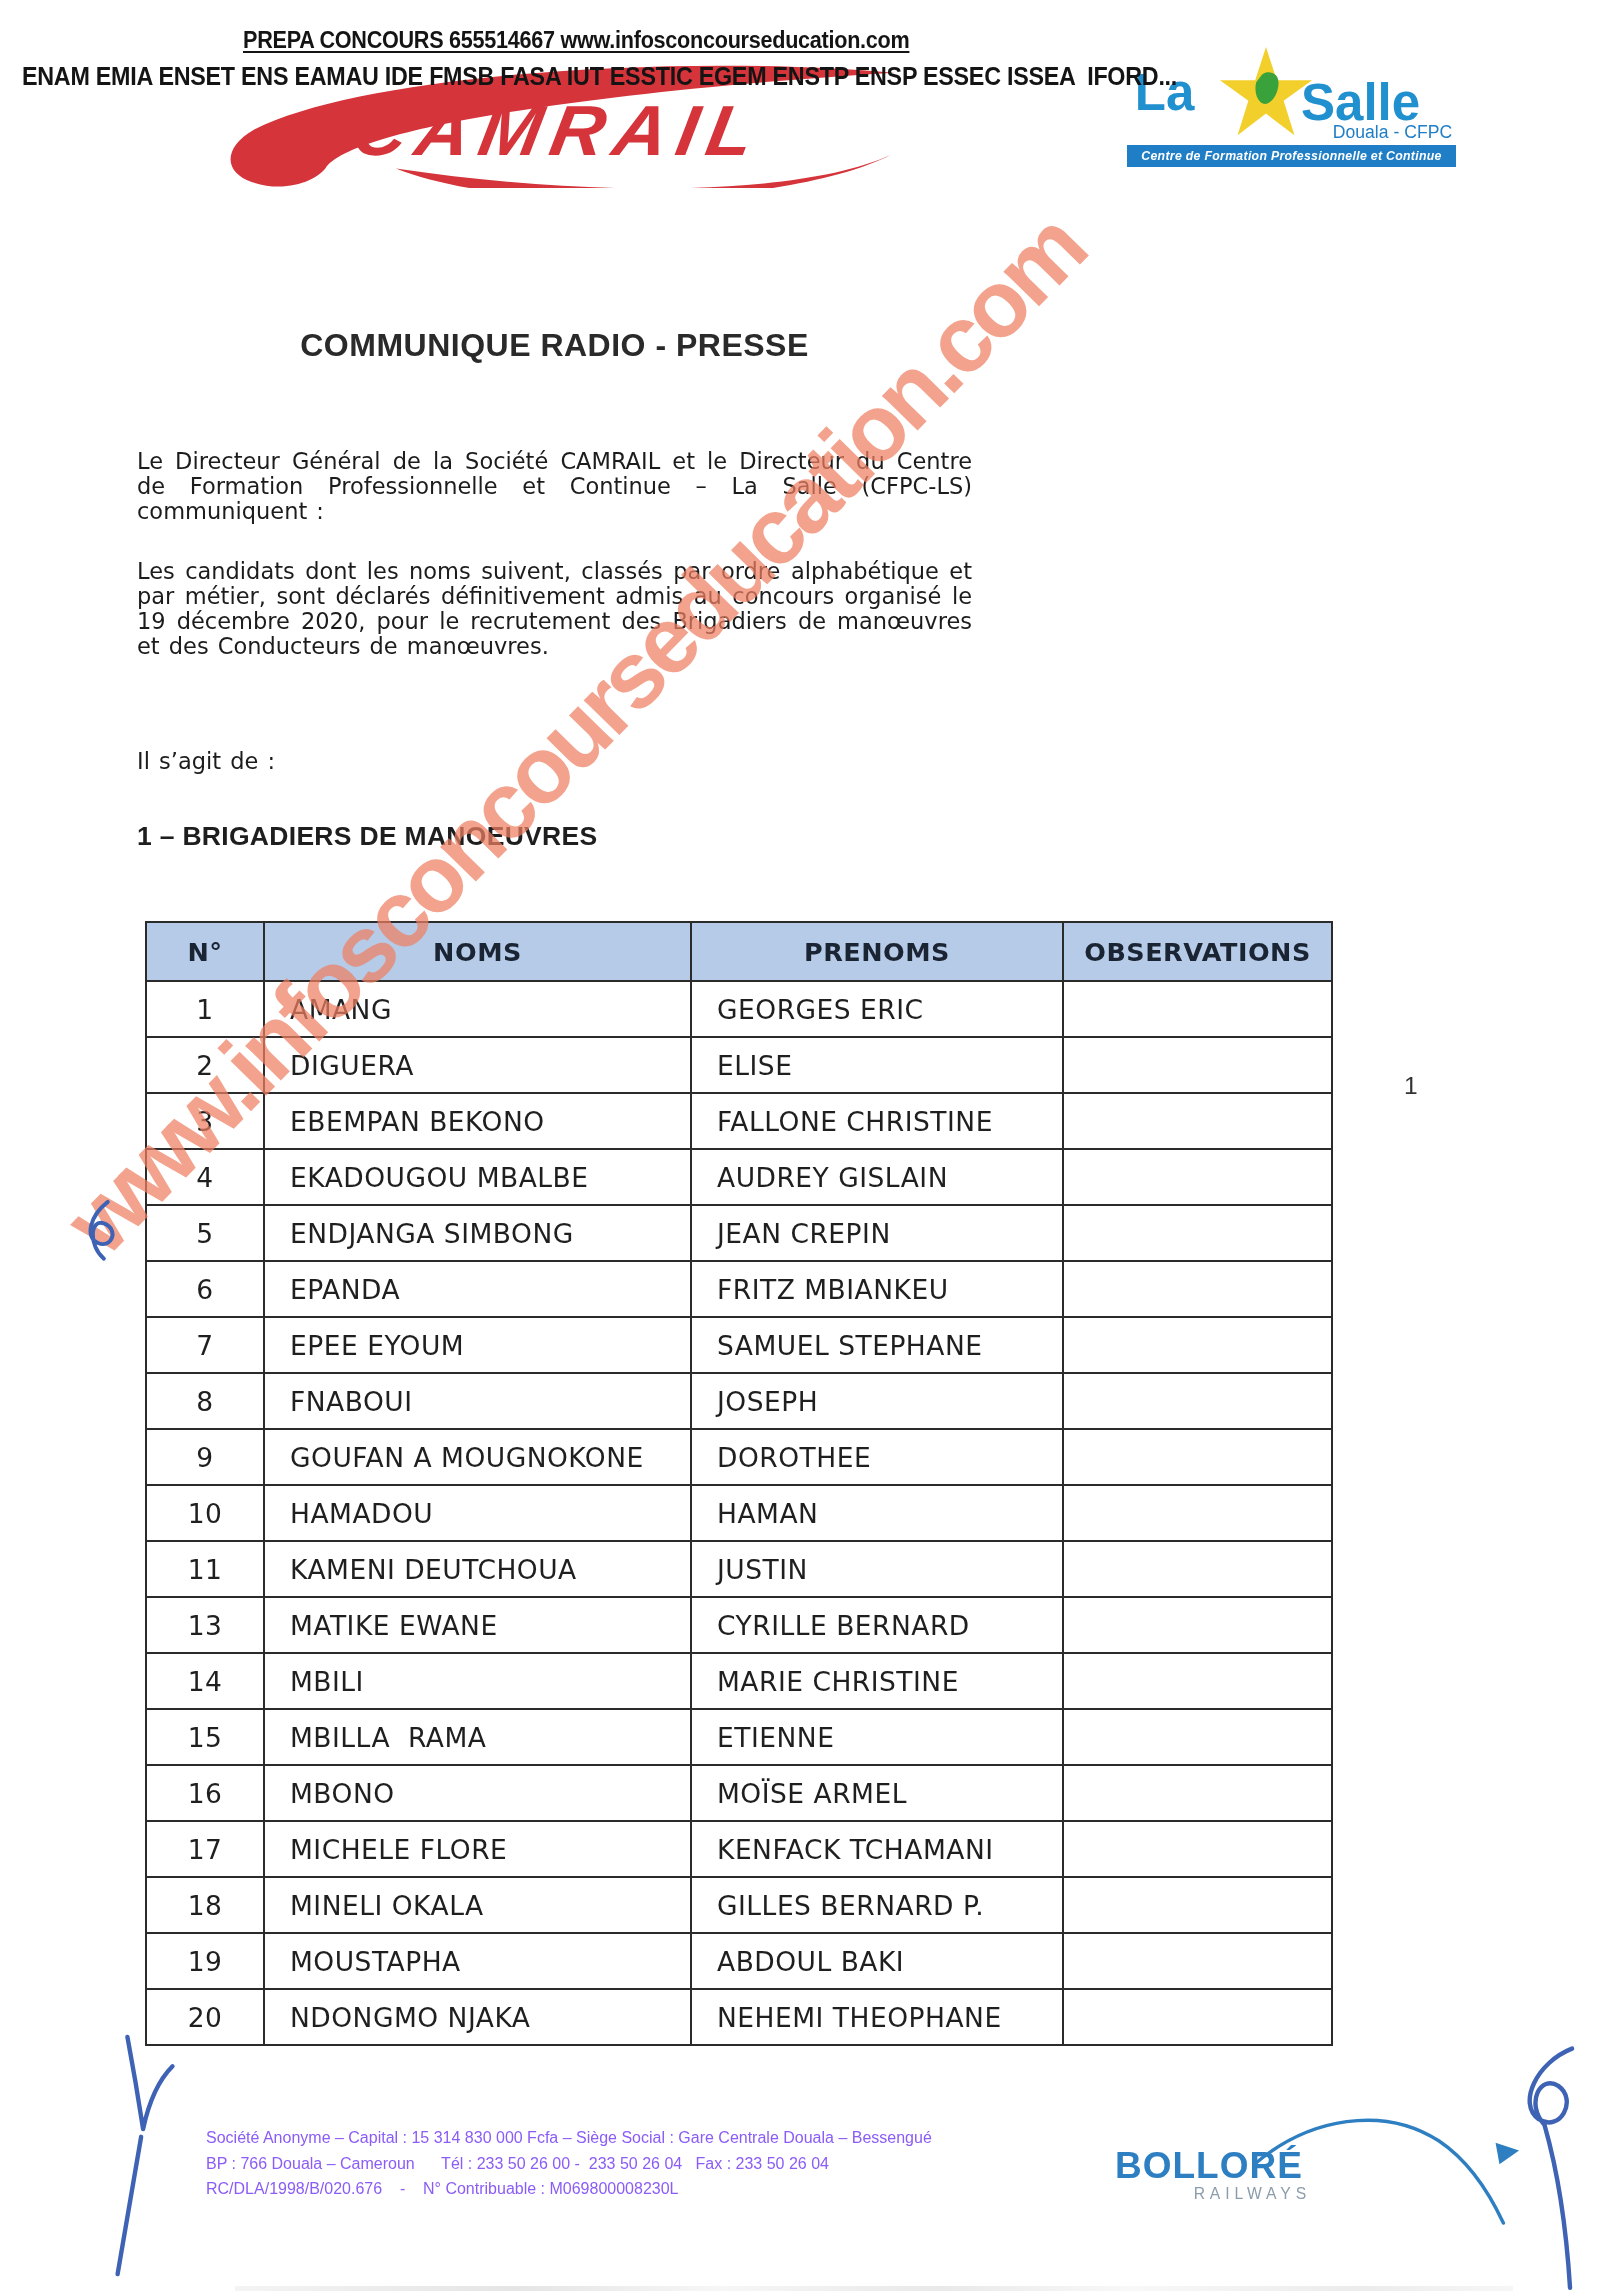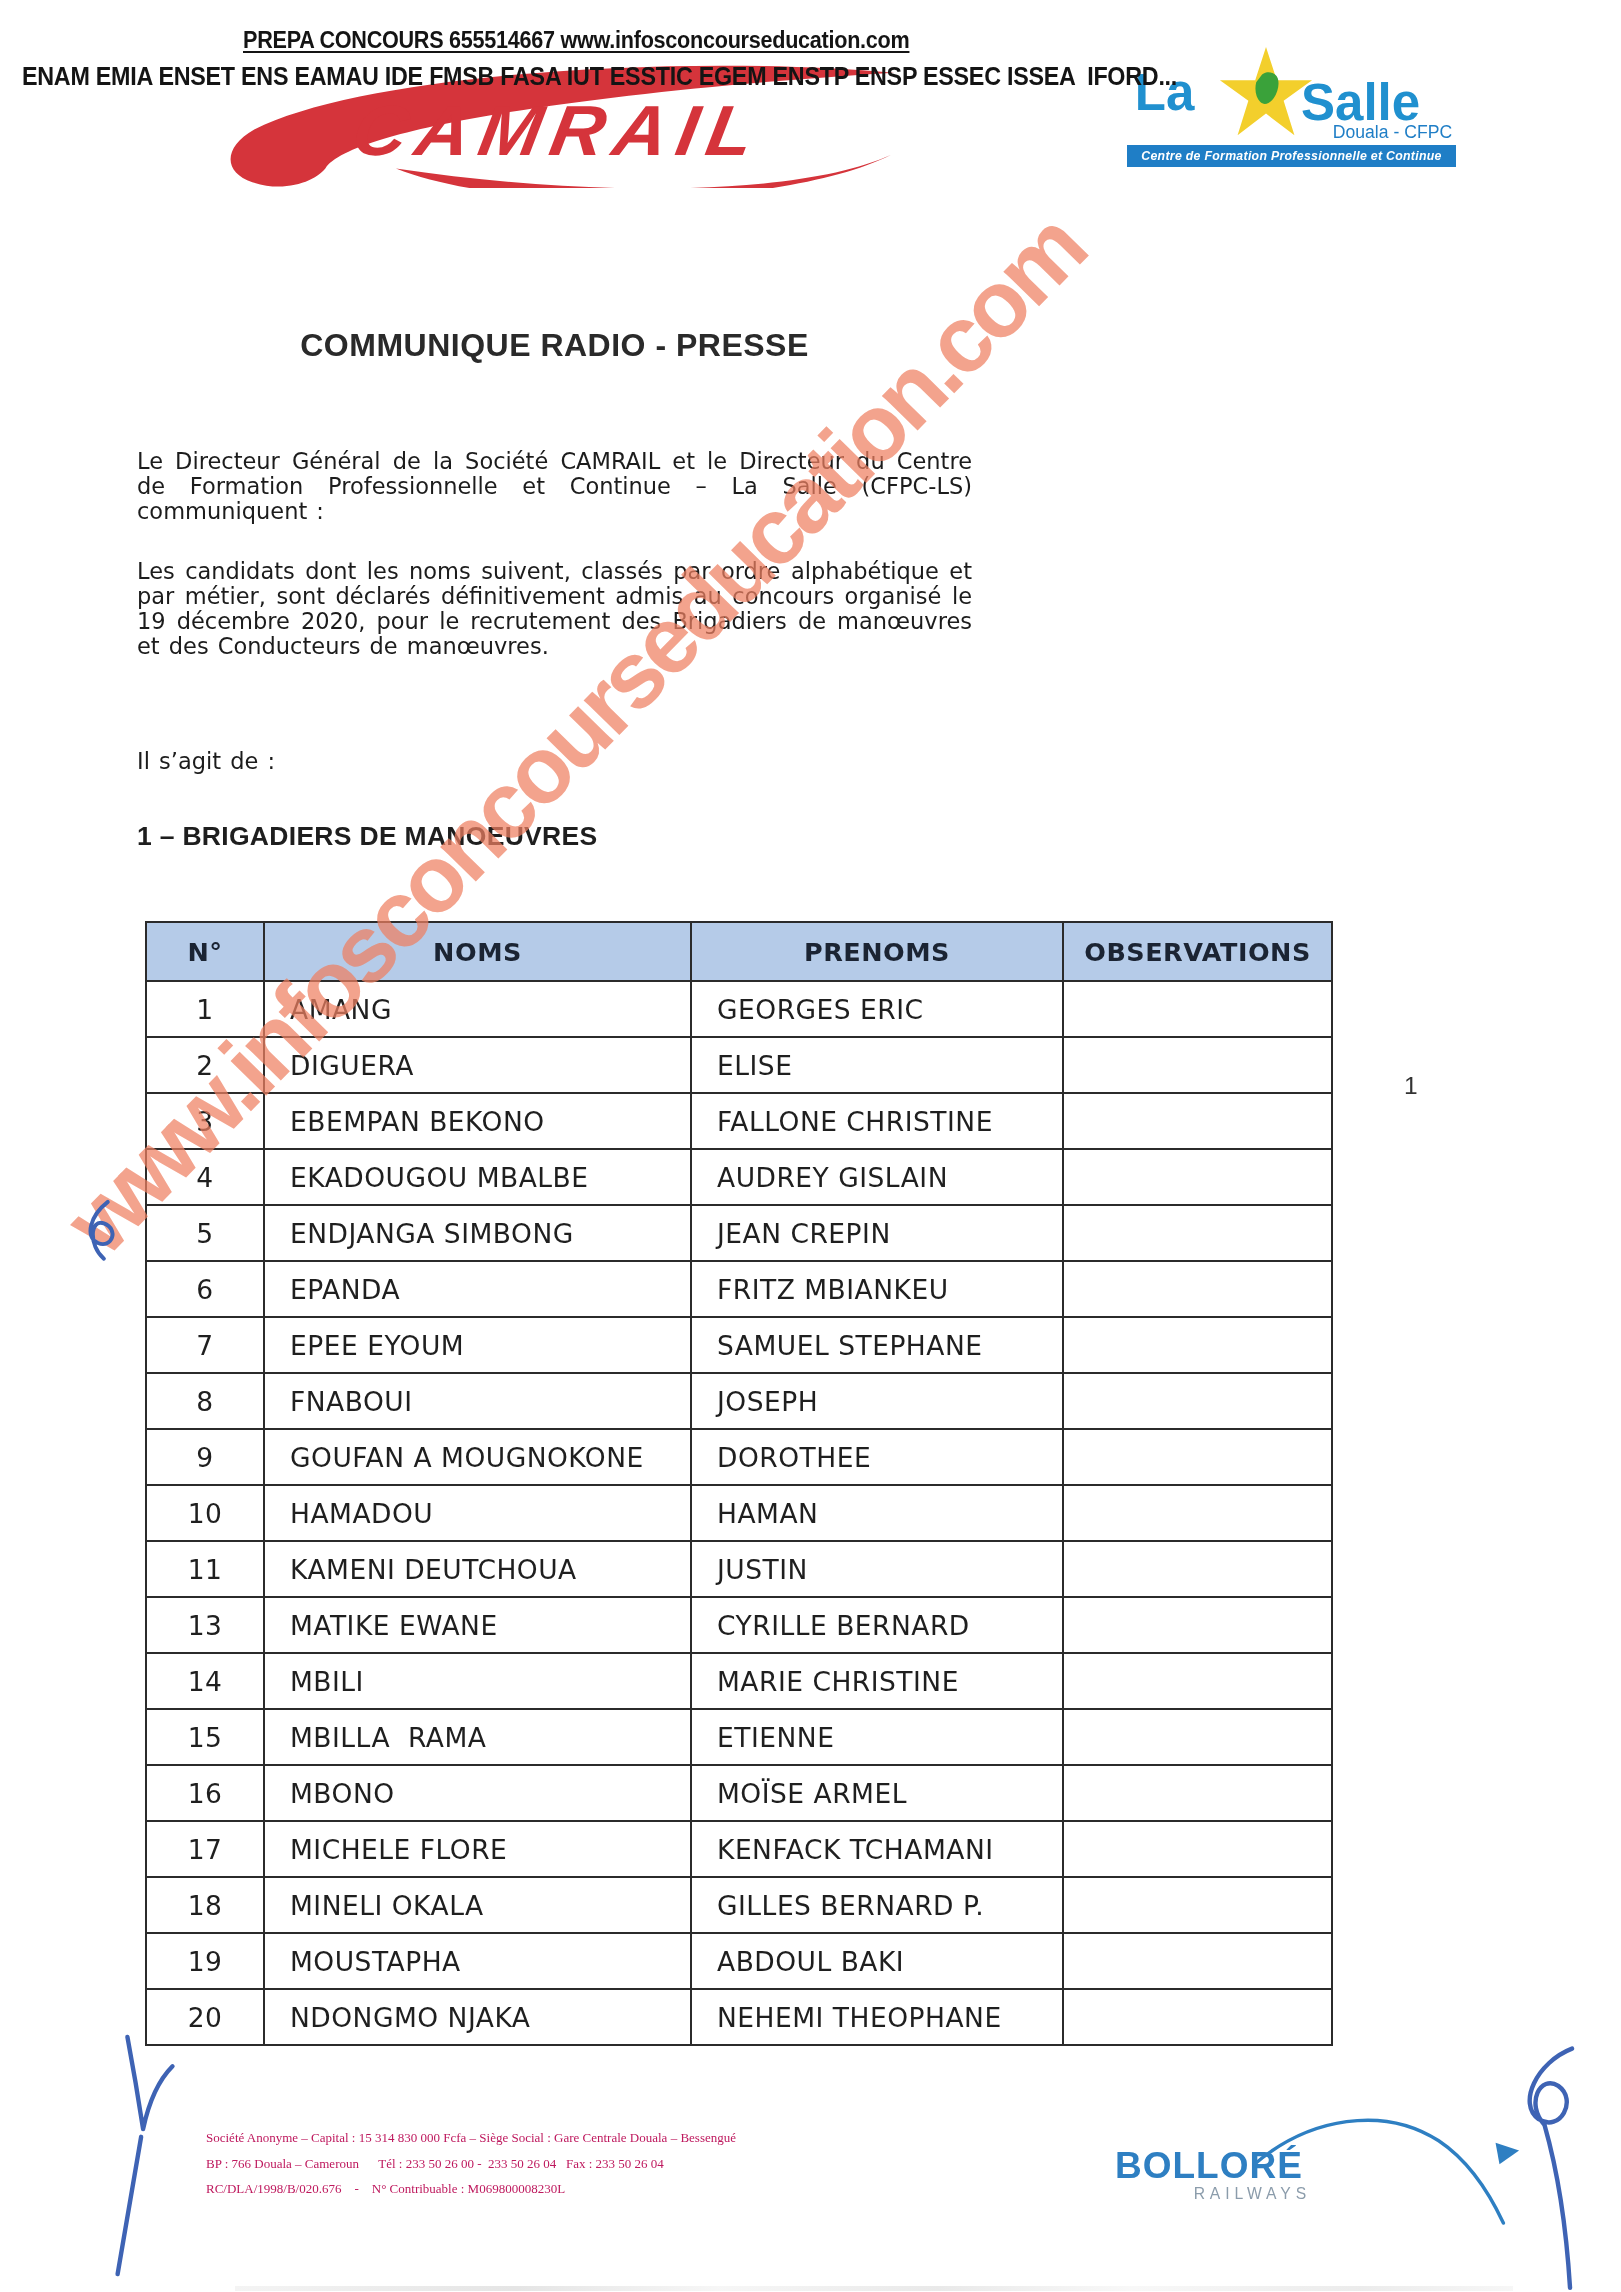--- a/index.html
+++ b/index.html
@@ -82,21 +82,21 @@
     font-size:94px;font-weight:bold;letter-spacing:-4.9px;white-space:nowrap;
     color:var(--watermark-color);opacity:0.72;
     transform:rotate(-45.6deg);transform-origin:0 50%;
     pointer-events:none;
   }
   
   .page-number{position:absolute;left:1404px;top:1072px;font-size:24.5px;color:#333;}
   
   .footer{
     position:absolute;left:206px;top:2125px;z-index:2;
-    font-family:Liberation Serif, serif;font-size:13px;line-height:25.5px;color:#be185d;
+    font-family:Liberation Sans, sans-serif;font-size:16px;line-height:25.5px;color:#8b5cf6;
   }
   .f-line{white-space:pre;}
   .bollore{position:absolute;left:1115px;top:2145px;width:196px;z-index:2;}
   .b-name{font-size:37px;font-weight:bold;color:var(--bollore-blue);letter-spacing:1px;}
   .b-sub{font-size:15.7px;color:var(--railways-gray);letter-spacing:4.9px;text-align:right;margin-top:-2px;}
   
   .pen-overlay{position:absolute;left:0;top:0;z-index:9;pointer-events:none;}
   .scan-smudge{
     position:absolute;left:235px;right:108px;bottom:2px;height:4.9px;z-index:1;
     background:linear-gradient(90deg,rgba(40,40,40,0.05),rgba(40,40,40,0.12) 22%,rgba(40,40,40,0.04) 38%,rgba(40,40,40,0.10) 55%,rgba(40,40,40,0.03) 70%,rgba(40,40,40,0.09) 88%,rgba(40,40,40,0.04));

